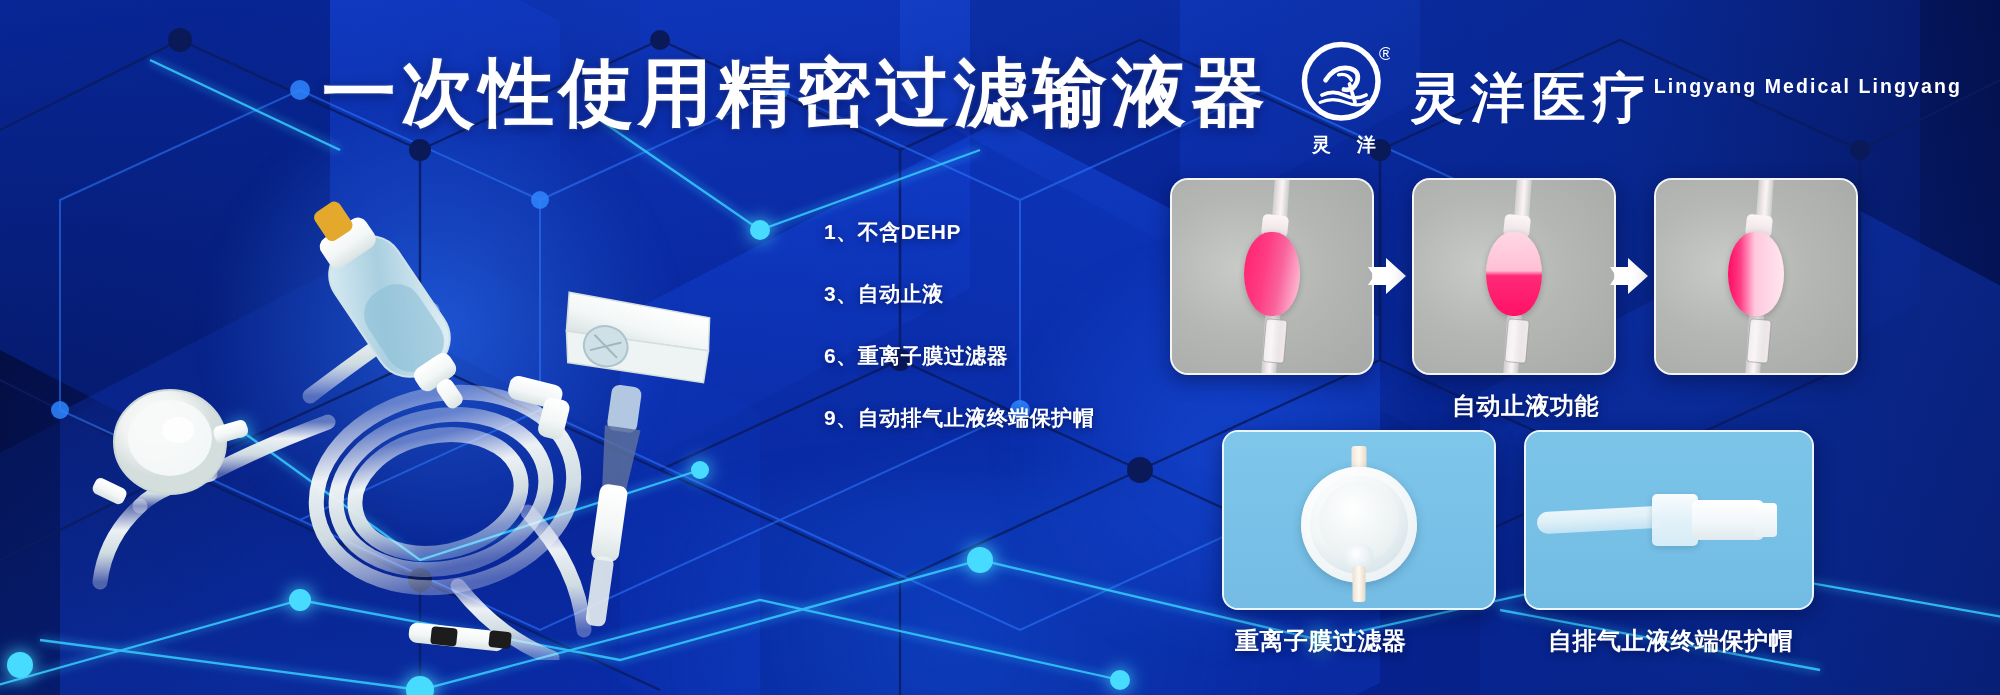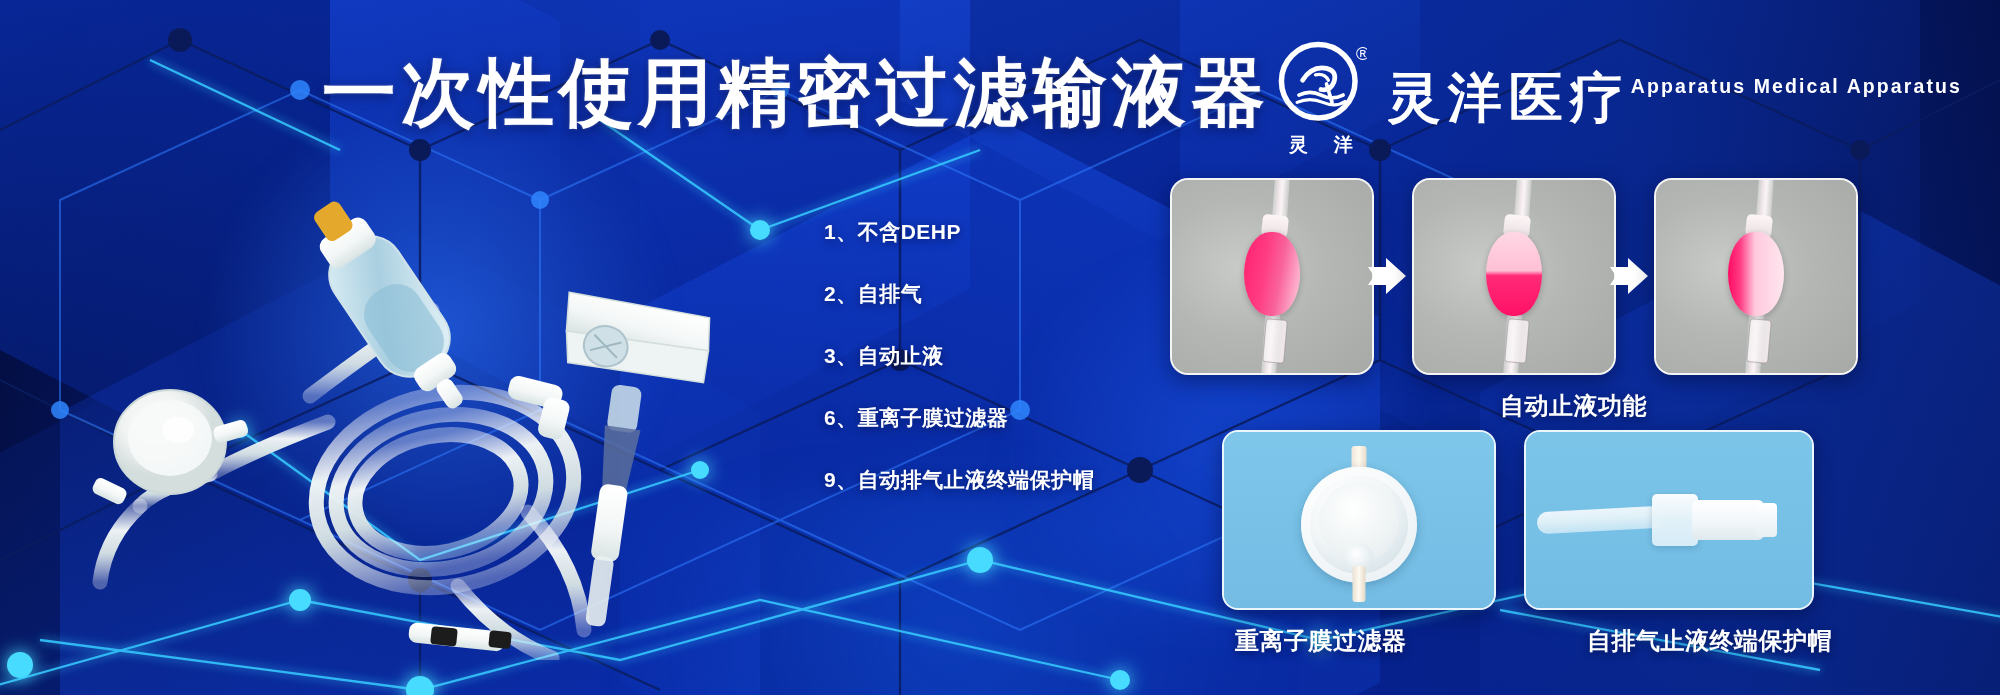--- a/index.html
+++ b/index.html
@@ -73,30 +73,30 @@
     border:2px solid rgba(255,255,255,.85);
     box-shadow:0 6px 20px rgba(0,8,50,.45);
   }
   .p-top{top:178px;width:204px;height:197px;background:#b9bcba;}
   .p1{left:1170px;} .p2{left:1412px;} .p3{left:1654px;}
 
   .caption{
     position:absolute;color:#fff;font-size:24px;font-weight:bold;white-space:nowrap;
     text-shadow:0 2px 8px rgba(0,10,60,.7);letter-spacing:.5px;
   }
-  .cap-top{top:390px;left:1500px;}
+  .cap-top{top:390px;left:1452px;}
 
   .arrow{position:absolute;top:253px;width:46px;height:46px;}
   .a1{left:1364px;} .a2{left:1606px;}
 
   .p-bot{top:430px;height:180px;border-radius:16px;background:#7cc3e8;}
   .pb1{left:1222px;width:274px;}
   .pb2{left:1524px;width:290px;}
   .cap-b1{top:625px;left:1235px;}
-  .cap-b2{top:625px;left:1587px;}
+  .cap-b2{top:625px;left:1548px;}
 
   
   .dc-bg{position:absolute;inset:0;background:
       radial-gradient(ellipse at 35% 45%, #c9cbc8 0%, #b4b7b4 45%, #a6a9a6 100%);}
   .dc-tube{position:absolute;left:48%;top:-4%;width:15px;height:108%;
     background:linear-gradient(90deg,rgba(255,255,255,.35),#f0e7ea 35%,#fbf4f6 55%,rgba(255,255,255,.3));
     border-radius:8px;transform:rotate(4deg);}
   .dc-body{position:absolute;left:36%;top:27%;width:56px;height:84px;border-radius:26px/42px;
     box-shadow:0 2px 6px rgba(0,0,0,.22);}
   .dc-conn{position:absolute;left:45%;top:18%;width:26px;height:22px;border-radius:5px;
@@ -256,21 +256,21 @@
         <path d="M56 50 L62 70" fill="none" stroke="#fff" stroke-width="4" stroke-linecap="round"></path>
         <text x="88" y="24" fill="#fff" font-size="20" font-family="Liberation Sans, sans-serif">®</text>
       </svg>
       <div class="brand-sub-cn">
         <span>灵</span>
         <span>洋</span>
       </div>
     </div>
     <div class="brand-words">
       <div class="brand-cn">灵洋医疗</div>
-      <div class="brand-en">Apparatus Medical Apparatus</div>
+      <div class="brand-en">Lingyang Medical Lingyang</div>
     </div>
   </div>
 
   <div class="product">
     <svg width="740" height="470" viewBox="0 0 740 470">
       <defs>
         <linearGradient id="tubeg" x1="0" y1="0" x2="0" y2="1">
           <stop offset="0%" stop-color="#ffffff" stop-opacity=".35"></stop>
           <stop offset="32%" stop-color="#f4f8f8"></stop>
           <stop offset="62%" stop-color="#d6e2e4"></stop>
@@ -344,21 +344,20 @@
       <g>
         <rect x="350" y="432" width="96" height="20" rx="8" fill="url(#whiteg)" transform="rotate(6 350 432)"></rect>
         <rect x="372" y="436" width="26" height="18" rx="4" fill="#1c1c1c" transform="rotate(6 372 436)"></rect>
         <rect x="430" y="440" width="22" height="17" rx="4" fill="#1c1c1c" transform="rotate(6 430 440)"></rect>
       </g>
     </svg>
   </div>
 
   <div class="features">
     <div class="feature">1、不含DEHP</div>
-    <div class="feature">2、自排气</div>
     <div class="feature">3、自动止液</div>
     <div class="feature">6、重离子膜过滤器</div>
     <div class="feature">9、自动排气止液终端保护帽</div>
   </div>
 
   <div class="photo p-top p1">
     <div class="dc-bg"></div>
     <div class="dc-tube"></div>
     <div class="dc-conn"></div>
     <div class="dc-body fill-full"></div>

